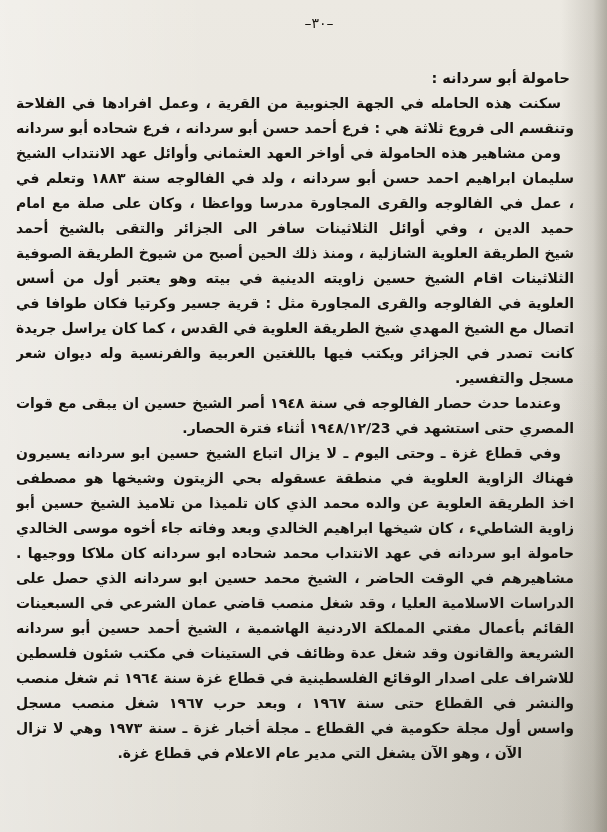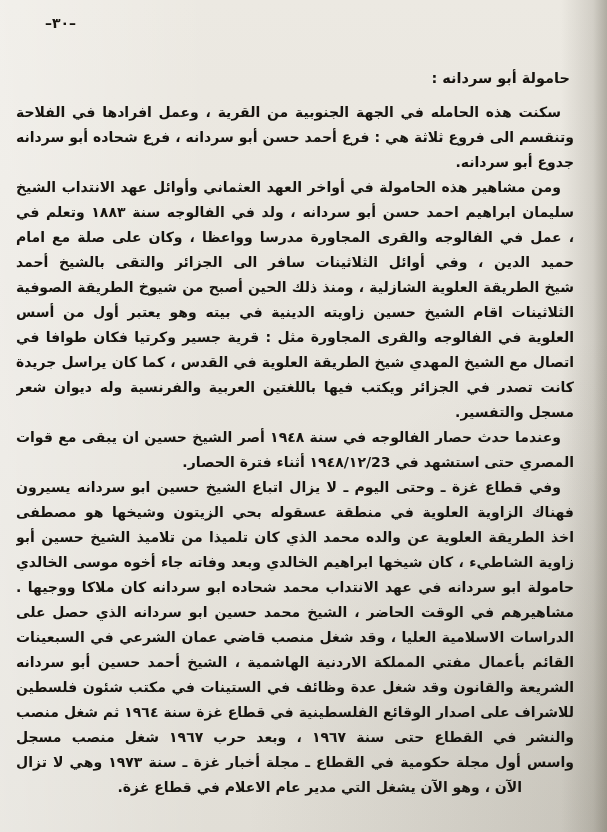--- a/index.html
+++ b/index.html
@@ -20,37 +20,37 @@
       linear-gradient(to right, rgba(255,255,255,0.30), rgba(255,255,255,0) 35%),
       linear-gradient(180deg, #ece9e2 0%, #e7e4dd 55%, #e1ded6 100%);
   }
   .pagenum {
     position: absolute;
     top: 12px;
     left: 0;
     right: 14px;
     height: 22px;
     line-height: 22px;
+    text-align: center;
     font-size: 14px;
-    font-weight: 700;
+    font-weight: 400;
     letter-spacing: 1px;
     margin-left: 45px;
   }
   .content {
     position: absolute;
     top: 66px;
     right: 33px;
     left: 16px;
     direction: rtl;
     unicode-bidi: embed;
   }
   .heading {
     height: 25px;
     line-height: 25px;
-    margin-bottom: 9px;
     padding-right: 4px;
     text-align: right;
     font-size: 14.5px;
     font-weight: 700;
     overflow: hidden;
   }
   .line {
     height: 25px;
     line-height: 25px;
     font-size: 14px;
@@ -73,21 +73,20 @@
 <body>
 
 <div class="page">
   <div class="pagenum">–٣٠–</div>
 
   <div class="content">
     <div class="heading">حامولة أبو سردانه :</div>
     <div id="body-lines">
         <div class="line justify indent">سكنت هذه الحامله في الجهة الجنوبية من القرية ، وعمل افرادها في الفلاحة وتربية المواشي</div>
         <div class="line justify">وتنقسم الى فروع ثلاثة هي : فرع أحمد حسن أبو سردانه ، فرع شحاده أبو سردانه ، وفرع</div>
-        <div class="line short">جدوع أبو سردانه.</div>
         <div class="line justify indent">ومن مشاهير هذه الحامولة في أواخر العهد العثماني وأوائل عهد الانتداب الشيخ حسين محمد</div>
         <div class="line justify">سليمان ابراهيم احمد حسن أبو سردانه ، ولد في الفالوجه سنة ١٨٨٣ وتعلم في الأزهر وتخرج منه</div>
         <div class="line justify">، عمل في الفالوجه والقرى المجاورة مدرسا وواعظا ، وكان على صلة مع امام اليمن يحيى</div>
         <div class="line justify">حميد الدين ، وفي أوائل الثلاثينات سافر الى الجزائر والتقى بالشيخ أحمد مصطفى العلاوي ،</div>
         <div class="line justify">شيخ الطريقة العلوية الشازلية ، ومنذ ذلك الحين أصبح من شيوخ الطريقة الصوفية ، ومع بداية</div>
         <div class="line justify">الثلاثينات اقام الشيخ حسين زاويته الدينية في بيته وهو يعتبر أول من أسس الطريقة الصوفية</div>
         <div class="line justify">العلوية في الفالوجه والقرى المجاورة مثل : قرية جسير وكرتيا فكان طوافا في هذه القرى وكان على</div>
         <div class="line justify">اتصال مع الشيخ المهدي شيخ الطريقة العلوية في القدس ، كما كان يراسل جريدة البلاغ التي</div>
         <div class="line justify">كانت تصدر في الجزائر ويكتب فيها باللغتين العربية والفرنسية وله ديوان شعر وبعض المؤلفات في</div>
         <div class="line short">مسجل والتفسير.</div>

